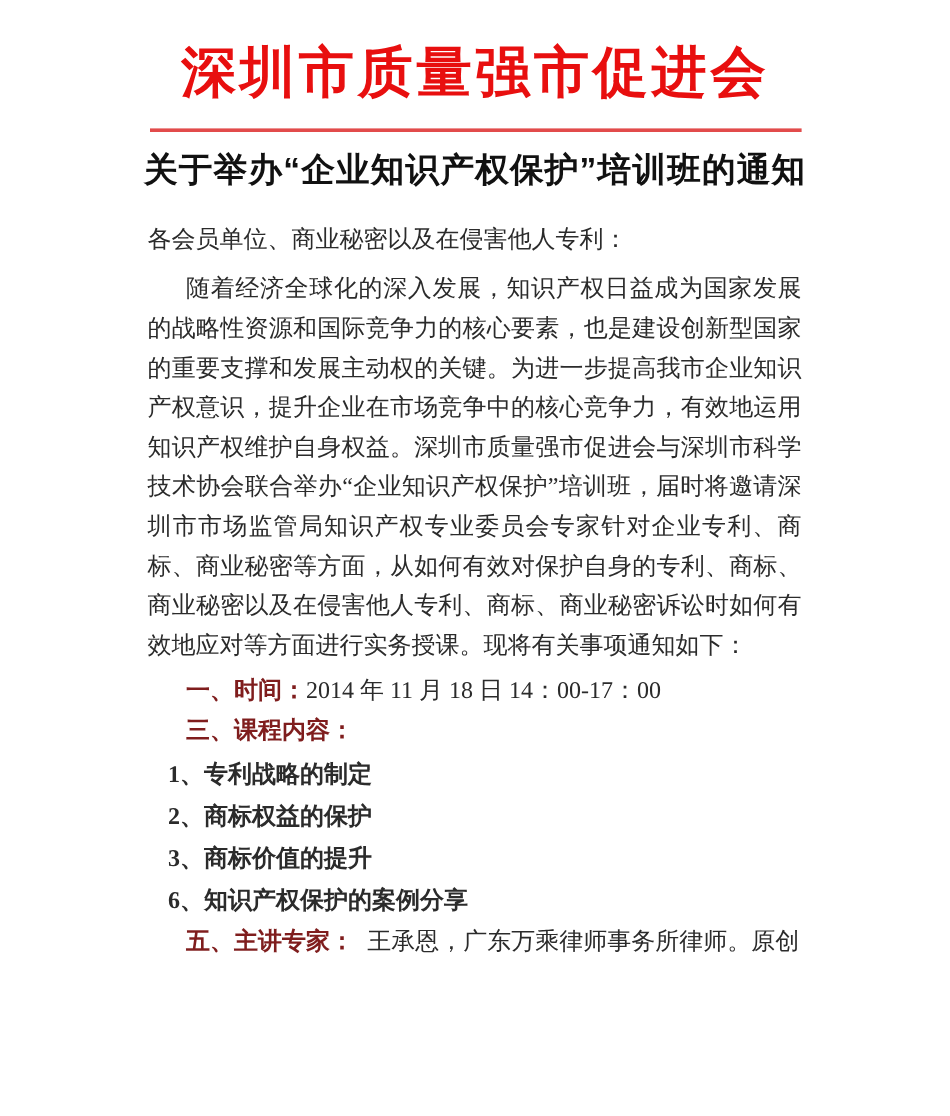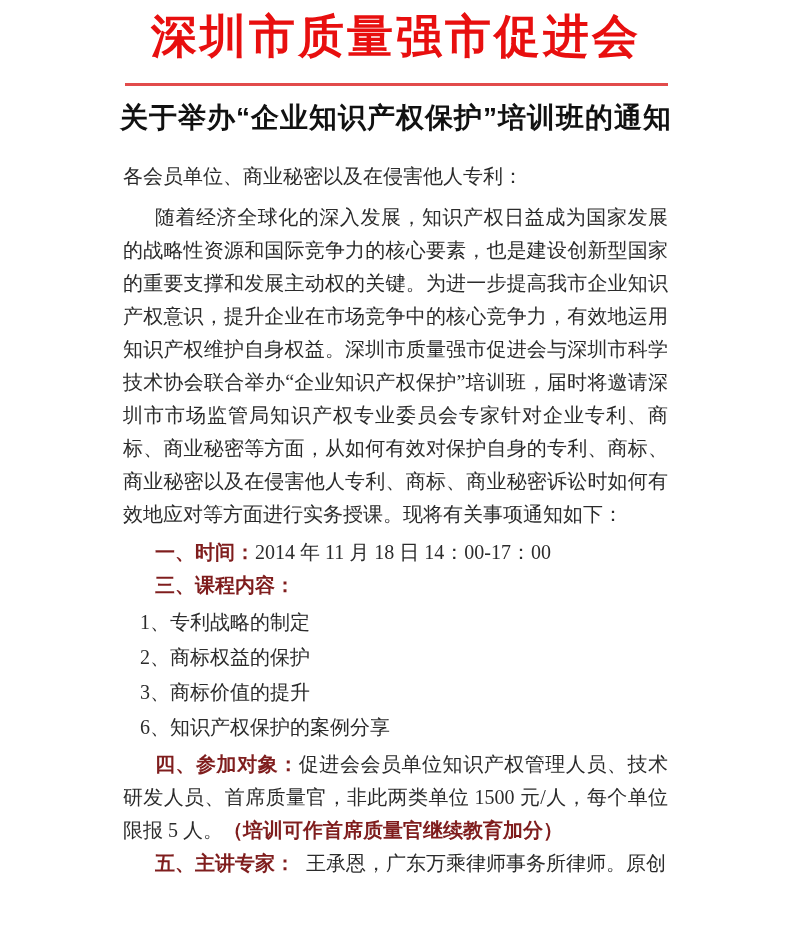--- a/index.html
+++ b/index.html
@@ -6,21 +6,21 @@
   html, body { background: #ffffff; }
   .page {
     position: relative;
     width: 792px;
     height: 930px;
     margin: 0 auto;
     background: #ffffff;
     overflow: hidden;
     font-family: "Liberation Serif", "DejaVu Serif", serif;
   }
-  .doc-header { text-align: center; padding-top: 10px; }
+  .doc-header { text-align: center; padding-top: 10px; margin-top: 24px; }
   .org-title {
     font-family: "Liberation Sans", "DejaVu Sans", sans-serif;
     font-size: 46px;
     font-weight: 700;
     letter-spacing: 3px;
     color: #e80f0f;
     line-height: 1.15;
   }
   .red-divider {
     width: 543px;
@@ -45,21 +45,21 @@
   }
   .doc-body p { margin: 0; }
   .indent { text-indent: 1.6em; }
   .intro { margin-top: 8px !important; }
   .sec-time { margin-top: 5px !important; }
   .label {
     font-family: "Liberation Sans", "DejaVu Sans", sans-serif;
     font-weight: 700;
     color: #7f1d1d;
   }
-  .course-list { margin-top: 3px; line-height: 35px; }
+  .course-list { margin-top: 3px; line-height: 35px; font-weight: bold; }
   .course-list p { text-indent: 0.85em; }
   .audience { margin-top: 3px !important; }
   .speaker-value { margin-left: 0.55em; }
 </style>
 </head>
 <body>
 
 <div class="page">
   <header class="doc-header">
     <h1 class="org-title">深圳市质量强市促进会</h1>
@@ -77,17 +77,16 @@
 
     <p class="indent"><span class="label">三、课程内容：</span></p>
 
     <div class="course-list">
       <p>1、专利战略的制定</p>
       <p>2、商标权益的保护</p>
       <p>3、商标价值的提升</p>
       <p>6、知识产权保护的案例分享</p>
     </div>
 
-    <p class="indent audience"><span class="label">四、参加对象：</span><span>促进会会员单位知识产权管理人员、技术研发人员、首席质量官，非此两类单位 1500 元/人，每个单位限报 5 人。</span><span class="label">（培训可作首席质量官继续教育加分）</span></p>
 
     <p class="indent"><span class="label">五、主讲专家：</span><span class="speaker-value">王承恩，广东万乘律师事务所律师。原创</span></p>
   </main>
 </div>
 
 </body></html>

